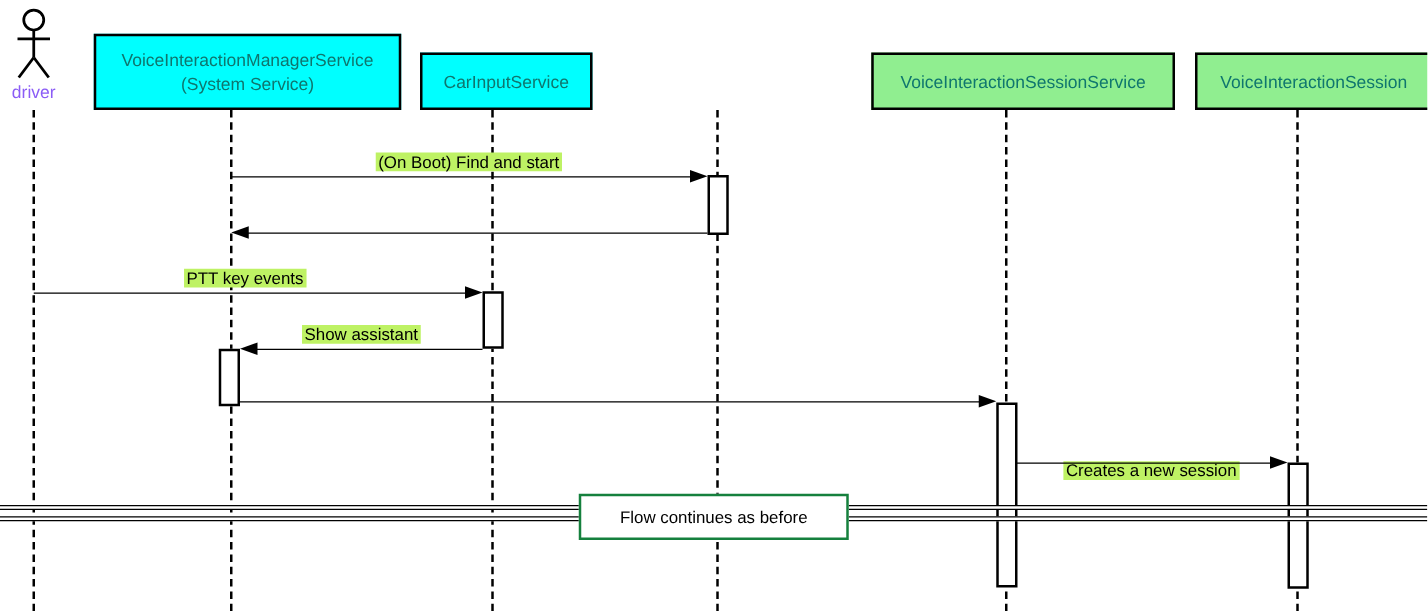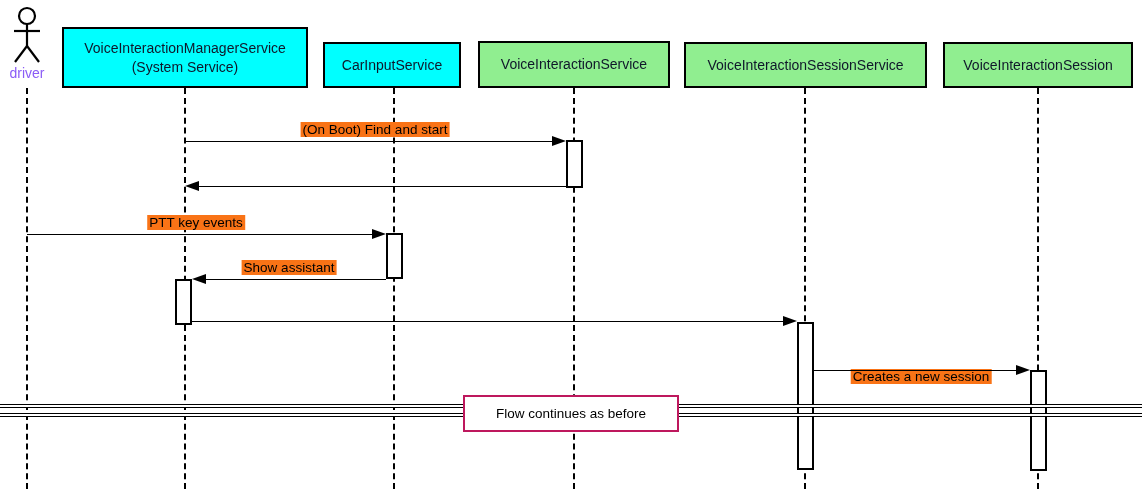--- a/index.html
+++ b/index.html
@@ -15,22 +15,23 @@
   
   .participant {
     position: absolute;
     border: 2.5px solid #000000;
     display: flex;
     flex-direction: column;
     align-items: center;
     justify-content: center;
     text-align: center;
     font-size: 14px;
-    color: #0f172a;
+    color: #0f766e;
     line-height: 1.3;
+    margin-left: 13px;
   }
   
   .lifeline {
     position: absolute;
     width: 0;
     border-left: 2px dashed #000000;
     top: 88px;
     height: 401px;
   }
   
@@ -59,41 +60,41 @@
     border-top: 5.5px solid transparent;
     border-bottom: 5.5px solid transparent;
     border-right: 14px solid #000000;
   }
   .msg-label {
     position: absolute;
     transform: translateX(-50%);
     font-size: 13.5px;
     color: #000000;
     white-space: nowrap;
-    background: #f97316;
+    background: #bef264;
     padding: 0 2px;
   }
   
   .divider-band {
     position: absolute;
     left: 0;
     width: 1142px;
     height: 4px;
     border-top: 1.5px solid #000000;
     border-bottom: 1.5px solid #000000;
     background: #ffffff;
   }
   .divider-box {
     position: absolute;
     left: 463px;
     top: 395px;
     width: 216px;
     height: 37px;
     background: #ffffff;
-    border: 2px solid #be185d;
+    border: 2px solid #15803d;
     display: flex;
     align-items: center;
     justify-content: center;
     font-size: 13.5px;
     color: #000000;
     white-space: nowrap;
   }
   
   .actor-figure { position: absolute; left: 7px; top: 4px; }
   .actor-label {
@@ -128,23 +129,20 @@
   <div class="lifeline" style="left:804px;"></div>
   <div class="lifeline" style="left:1037px;"></div>
 
   <div class="participant" style="left: 62px; top: 27px; width: 246px; height: 61px; background-color: rgb(0, 255, 255);">
     <span>VoiceInteractionManagerService</span>
     <span>(System Service)</span>
   </div>
   <div class="participant" style="left: 323px; top: 42px; width: 138px; height: 46px; background-color: rgb(0, 255, 255);">
     <span>CarInputService</span>
   </div>
-  <div class="participant" style="left: 478px; top: 41px; width: 192px; height: 47px; background-color: rgb(144, 238, 144);">
-    <span>VoiceInteractionService</span>
-  </div>
   <div class="participant" style="left: 684px; top: 42px; width: 243px; height: 46px; background-color: rgb(144, 238, 144);">
     <span>VoiceInteractionSessionService</span>
   </div>
   <div class="participant" style="left: 943px; top: 42px; width: 190px; height: 46px; background-color: rgb(144, 238, 144);">
     <span>VoiceInteractionSession</span>
   </div>
 
   <div class="activation" style="left:566px; top:140px; height:48px;"></div>
   <div class="activation" style="left:386px; top:233px; height:46px;"></div>
   <div class="activation" style="left:175px; top:279px; height:46px;"></div>

